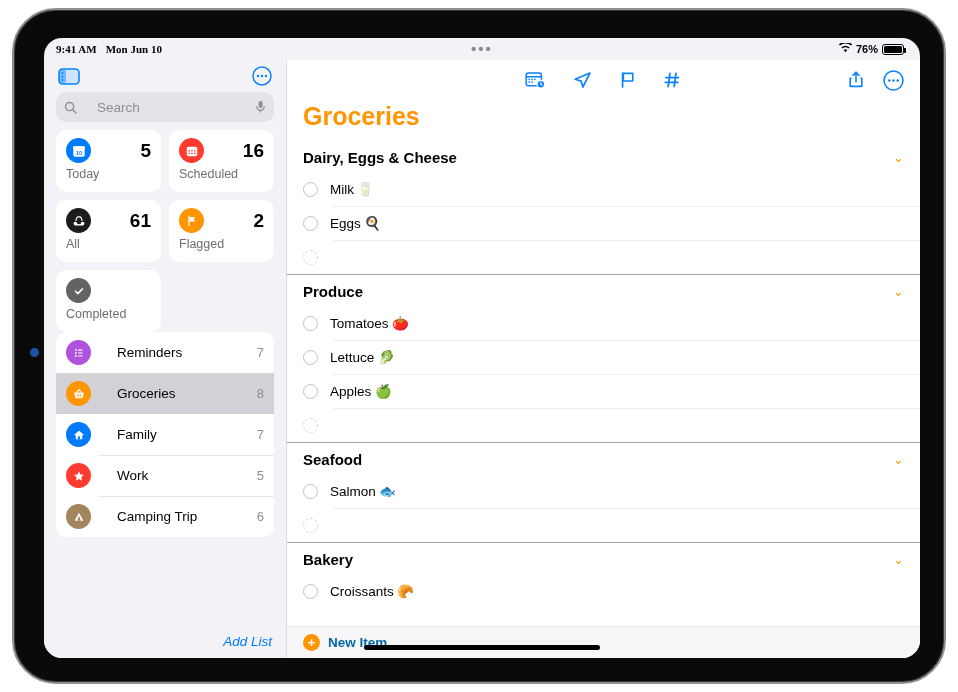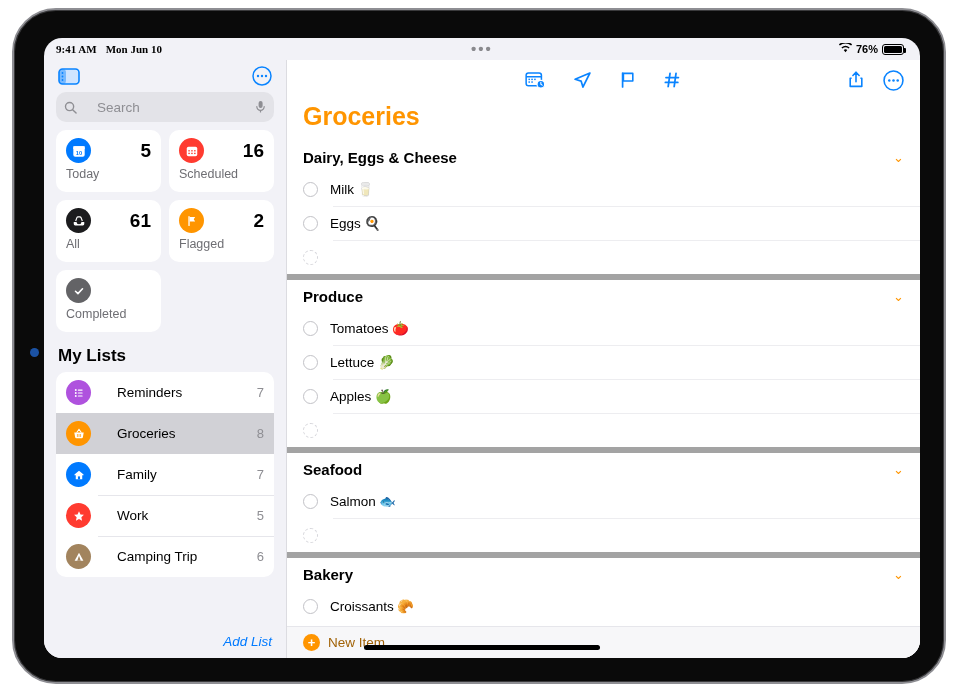--- a/index.html
+++ b/index.html
@@ -173,21 +173,21 @@
 
   #list-title {
     font-size: 25px; font-weight: bold; color: #ff9500;
     padding: 2px 16px 10px 16px;
   }
 
   #items-scroll { flex: 1; overflow: hidden; min-height: 0; }
   .section-header {
     display: flex; align-items: center; justify-content: space-between;
     padding: 8px 16px 6px 16px;
-    border-top: 6px solid #a3a3a3;
+    border-top: 1px solid #a3a3a3;
   }
   .section-header:first-child { border-top: none; }
   .section-title { font-size: 15px; font-weight: bold; color: #000; }
   .chevron { color: #ff9500; font-size: 13px; cursor: pointer; }
 
   .item-row {
     display: flex; align-items: center; gap: 12px;
     height: 34px; padding: 0 16px; position: relative;
     cursor: pointer;
   }
@@ -205,21 +205,21 @@
   #new-item-bar {
     flex: 0 0 32px; display: flex; align-items: center; gap: 8px;
     padding: 0 16px; background: #f7f7f9;
     border-top: 1px solid #e6e6eb; cursor: pointer;
   }
   #new-item-plus {
     width: 17px; height: 17px; border-radius: 50%;
     background: #ff9500; color: #fff; font-size: 13px; font-weight: bold;
     display: flex; align-items: center; justify-content: center; line-height: 1;
   }
-  #new-item-label { color: #a16207; font-size: 13.5px; }
+  #new-item-label { color: #0369a1; font-size: 13.5px; font-weight: bold; }
 
   #home-indicator {
     position: absolute; bottom: 8px; left: 50%; transform: translateX(-50%);
     width: 236px; height: 5px; border-radius: 3px; background: #000;
   }
 </style>
 </head>
 <body>
 
 <div id="device-frame">
@@ -357,21 +357,20 @@
                 <svg width="14" height="14" viewBox="0 0 16 16">
                     <path d="M4 8.3 6.8 11 12 5.4" fill="none" stroke="#fff" stroke-width="1.8" stroke-linecap="round" stroke-linejoin="round"></path>
                   </svg>
               </span>
               <span class="sc-count"></span>
             </div>
             <div class="sc-label">Completed</div>
           </div>
         </div>
 
-        <div id="mylists-title">My Lists</div>
 
         <div id="lists-scroll">
           <div id="lists-card">
 
             <div class="list-row">
               <span class="list-badge" style="background:#af52de">
                 <svg width="14" height="14" viewBox="0 0 16 16">
                     <g fill="#fff">
                       <circle cx="4.3" cy="4.6" r="1.1"></circle>
                       <circle cx="4.3" cy="8" r="1.1"></circle>

